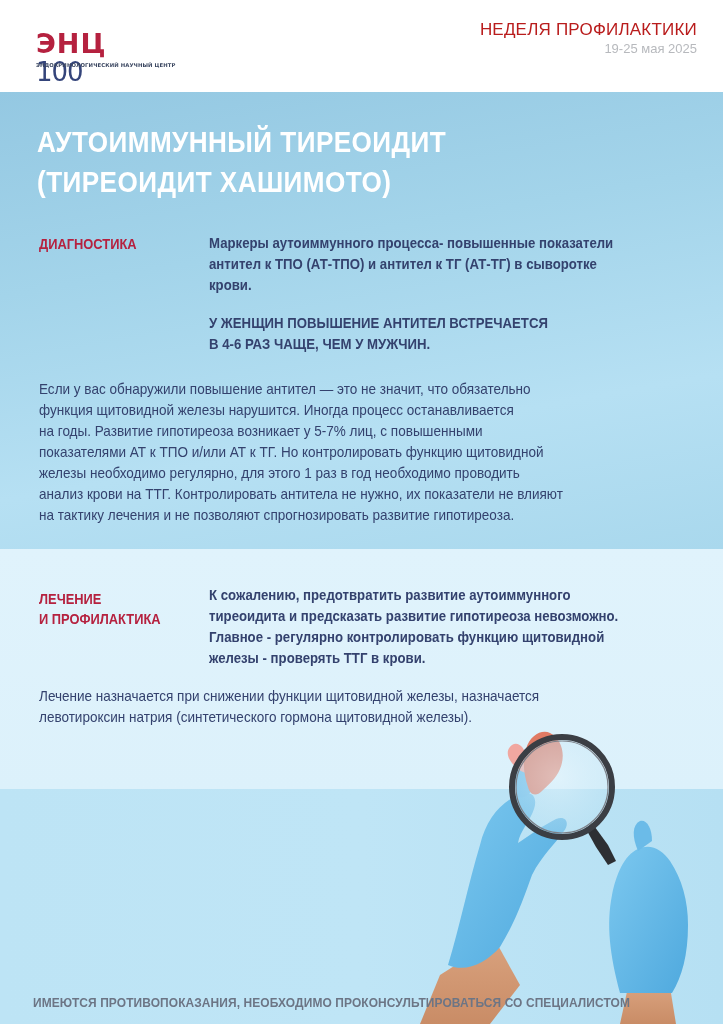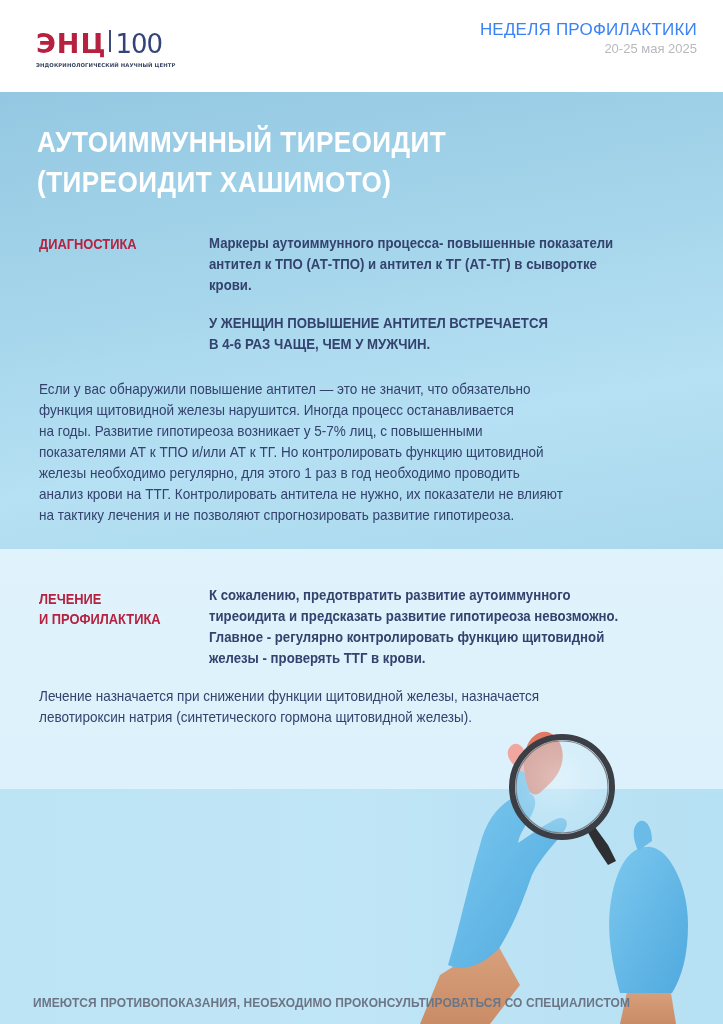--- a/index.html
+++ b/index.html
@@ -4,36 +4,36 @@
 <style>
   * { box-sizing: border-box; margin: 0; padding: 0; }
   html, body { width: 723px; height: 1024px; overflow: hidden; }
   body {
     position: relative;
     font-family: "Liberation Sans", "DejaVu Sans", sans-serif;
     background: #ffffff;
   }
   .header { position: absolute; left: 0; top: 0; width: 723px; height: 92px; background: #ffffff; }
   .logo { position: absolute; left: 36px; top: 30px; width: 150px; height: 44px; }
-  .logo-mark { display: flex; align-items: flex-start; height: 28px; }
+  .logo-mark { display: flex; align-items: flex-start; height: 28px; flex-direction: column; }
   .logo-enc {
     font-family: "DejaVu Sans", sans-serif; font-weight: bold; font-size: 27px;
     color: #b5213f; letter-spacing: 1px; line-height: 28px;
   }
   .logo-sep { width: 2px; height: 22px; background: #3b4c7a; margin: 0 4px 0 3px; }
   .logo-100 {
     font-family: "DejaVu Sans", sans-serif; font-size: 26px; color: #34447a;
     letter-spacing: -1px; line-height: 28px;
   }
   .logo-sub {
     font-family: "DejaVu Sans", sans-serif; font-size: 5.3px; font-weight: bold;
     color: #3a4660; letter-spacing: 0.1px; margin-top: 4px; white-space: nowrap;
   }
   .event { position: absolute; right: 26px; top: 20px; text-align: right; }
-  .event-l1 { font-size: 17px; color: #3b82f6; line-height: 20px; letter-spacing: 0.2px; }
+  .event-l1 { font-size: 17px; color: #b91c1c; line-height: 20px; letter-spacing: 0.2px; }
   .event-l2 { font-size: 17px; color: #3a4a72; line-height: 21px; letter-spacing: 0.2px; }
   .event-date { font-size: 13px; color: #b7b9bd; line-height: 17px; }
 
   .band-top {
     position: absolute; left: 0; top: 92px; width: 723px; height: 457px;
     background: linear-gradient(170deg, #94c8e2 0%, #a3d4ea 35%, #b6e0f3 70%, #a9d8ed 100%);
   }
   .band-mid {
     position: absolute; left: 0; top: 549px; width: 723px; height: 240px;
     background: linear-gradient(180deg, #e0f3fc 0%, #dcf1fb 100%);
@@ -75,21 +75,21 @@
   <div class="logo">
     <div class="logo-mark">
       <span class="logo-enc">ЭНЦ</span>
       <span class="logo-sep"></span>
       <span class="logo-100">100</span>
     </div>
     <div class="logo-sub">ЭНДОКРИНОЛОГИЧЕСКИЙ НАУЧНЫЙ ЦЕНТР</div>
   </div>
   <div class="event">
     <div class="event-l1">НЕДЕЛЯ ПРОФИЛАКТИКИ</div>
-    <div class="event-date">20-25 мая 2025</div>
+    <div class="event-date">19-25 мая 2025</div>
   </div>
 </div>
 
 <div class="band-top"></div>
 <div class="band-mid"></div>
 <div class="band-bottom"></div>
 
 <div class="title">
   <div>АУТОИММУННЫЙ ТИРЕОИДИТ</div>
   <div>(ТИРЕОИДИТ ХАШИМОТО)</div>

